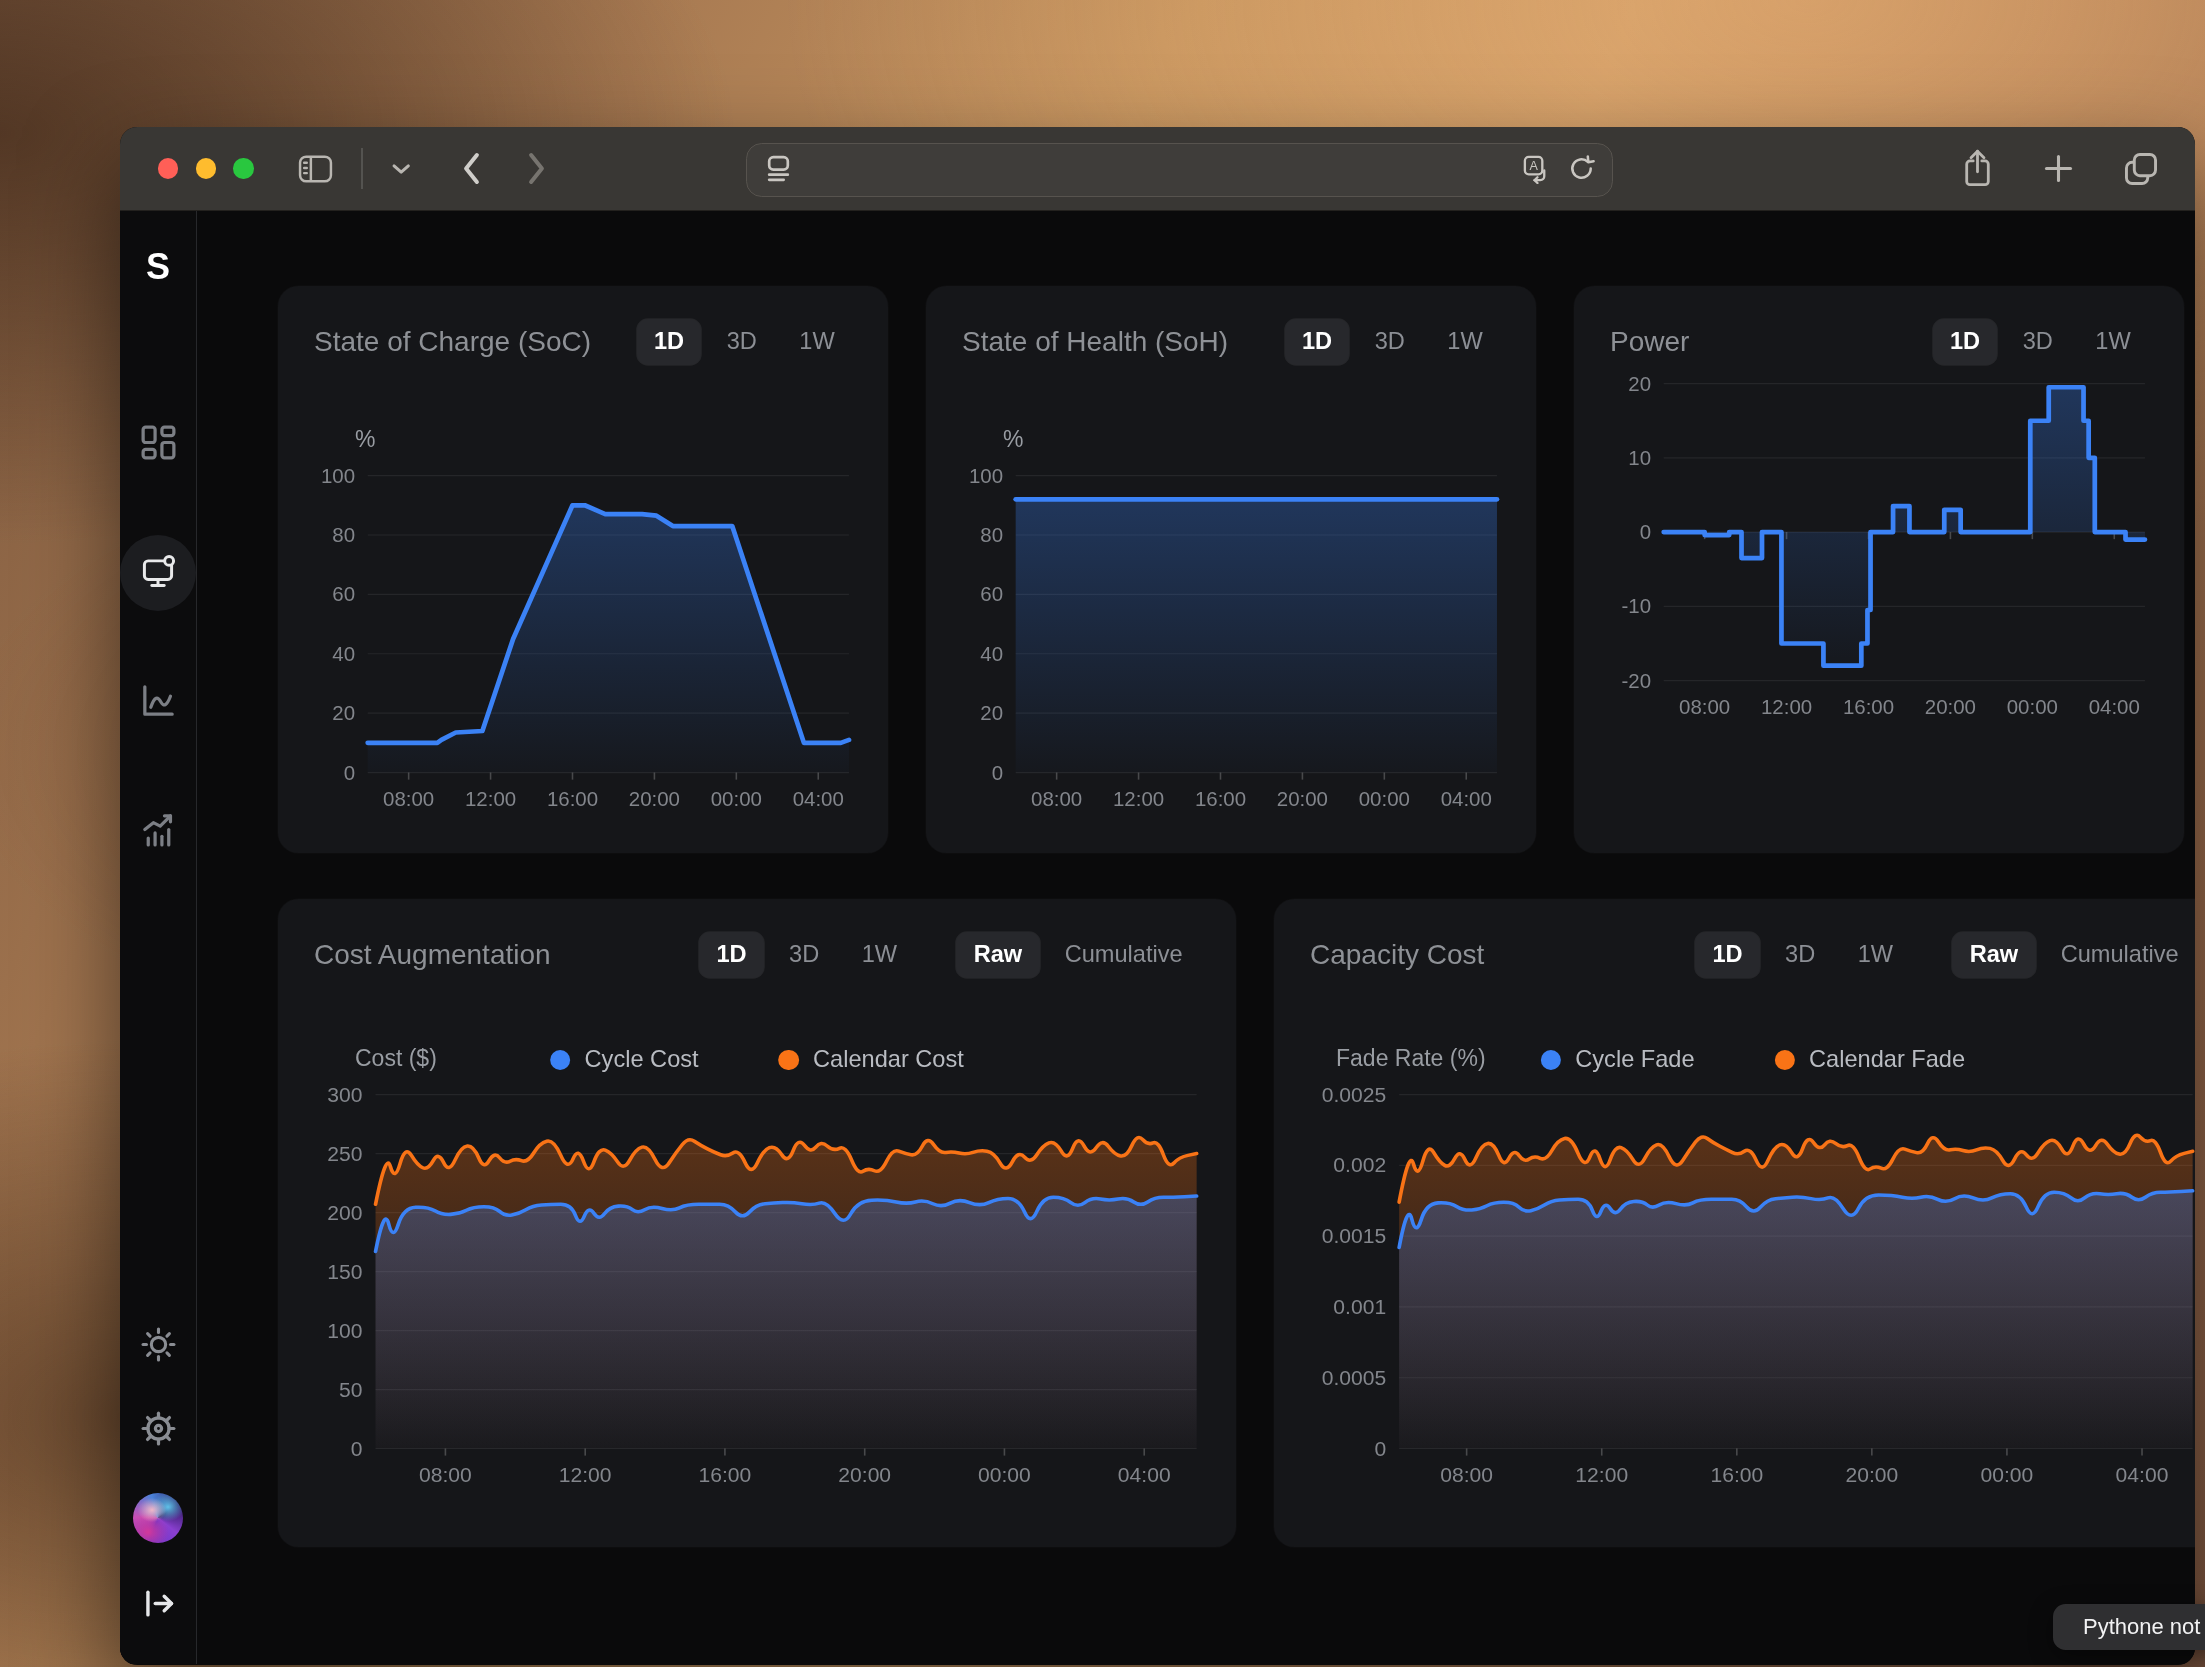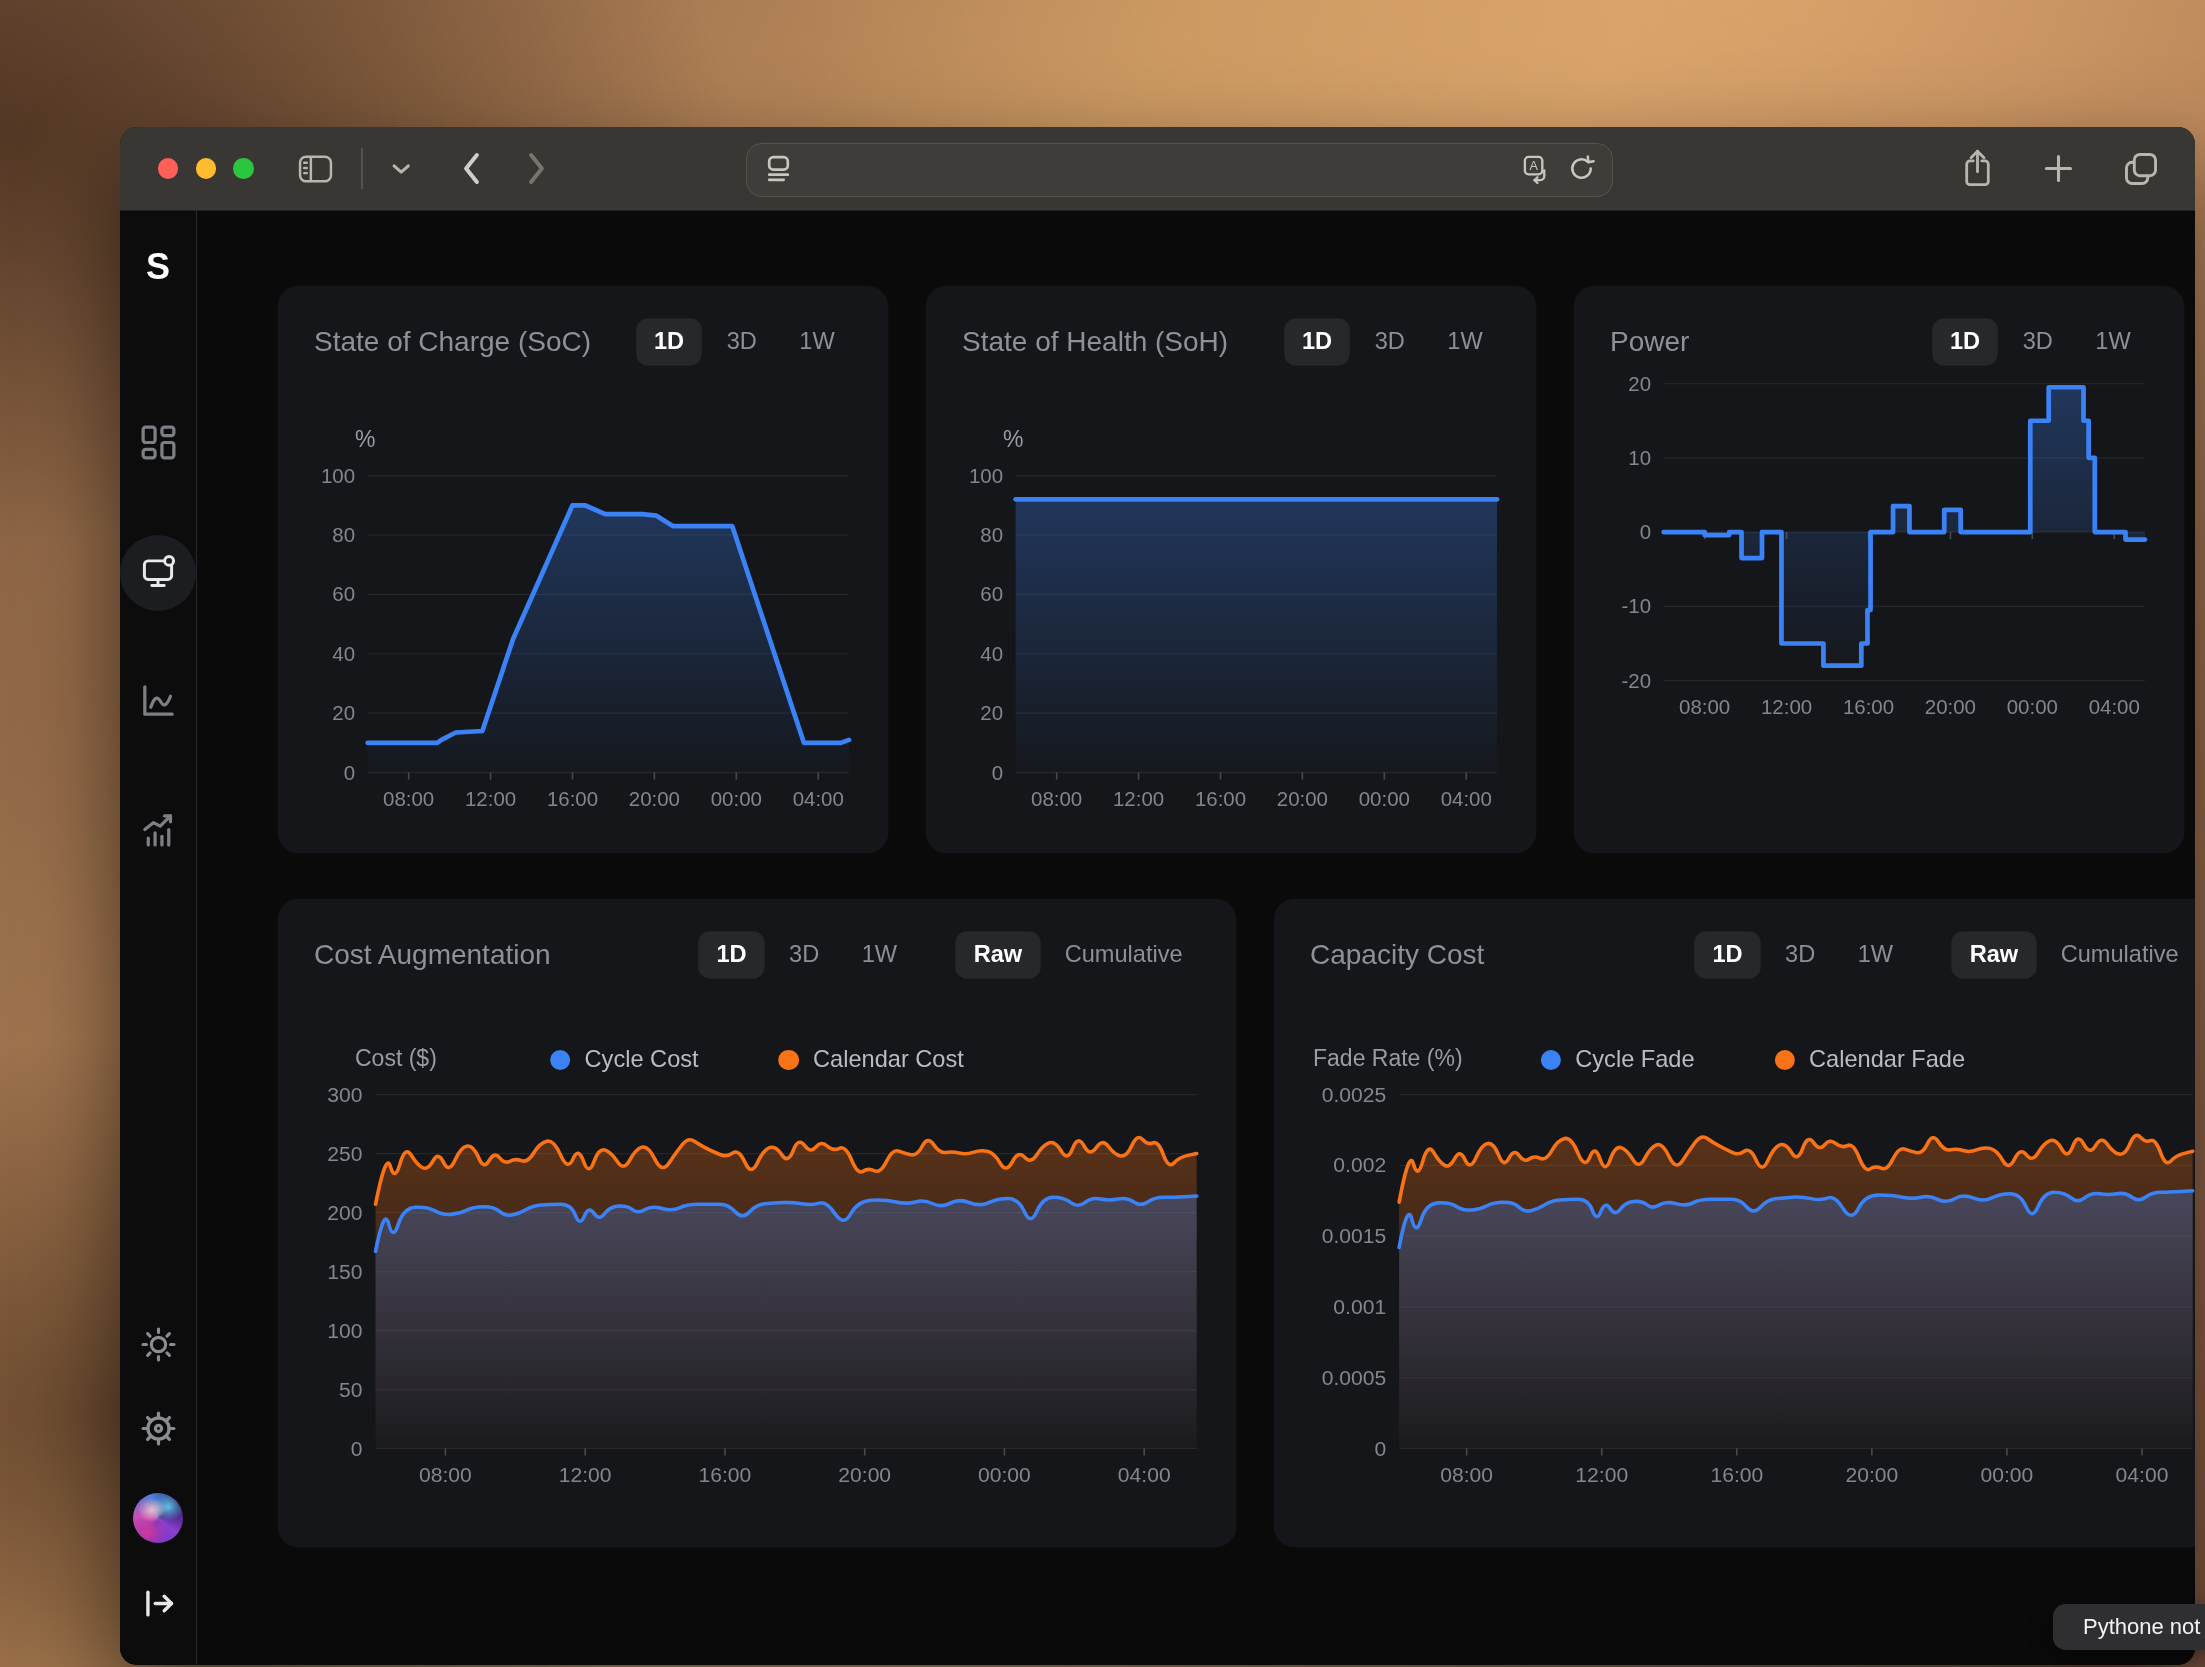--- a/index.html
+++ b/index.html
@@ -57,21 +57,21 @@
   .row2 .card{width:958px;height:648px;}
   .card-head{display:flex;align-items:center;justify-content:space-between;}
   .card-title{color:#8e9196;font-size:28px;font-weight:400;margin:0;}
   .controls{display:flex;gap:42px;align-items:center;}
   .pills{display:flex;gap:7.9px;align-items:center;}
   .pill{font-size:23.6px;color:#8c8f95;padding:9.4px 17.3px;border-radius:11px;}
   .pill.active{background:#27282c;color:#ffffff;box-shadow:0 0 0 0.8px rgba(255,255,255,.07);font-weight:bold;}
   .unit-row{position:relative;margin-top:61px;height:31px;}
   .row2 .unit-row{margin-top:67px;}
   .unit{position:absolute;left:41px;top:0;color:#999da3;font-size:23px;}
-  .fade-unit .unit{left:3px;}
+  .fade-unit .unit{left:26px;}
   .legend{position:absolute;left:50%;transform:translateX(-50%);top:1.6px;display:flex;gap:80px;}
   .legend-item{display:flex;align-items:center;gap:14px;color:#b9bcc2;font-size:23.6px;}
   .legend-dot{width:20.4px;height:20.4px;border-radius:50%;}
   .plot{margin-top:6.3px;width:100%;margin-left:8px;}
   .row1 .plot{height:352px;}
   .row2 .plot{height:409px;}
   .plot svg{display:block;}
   .tick{fill:#83868c;font-size:26px;font-family:"Liberation Sans",sans-serif;}
   
   .toast{position:absolute;left:2053px;top:1604px;width:260px;height:46px;background:#2f2f31;

